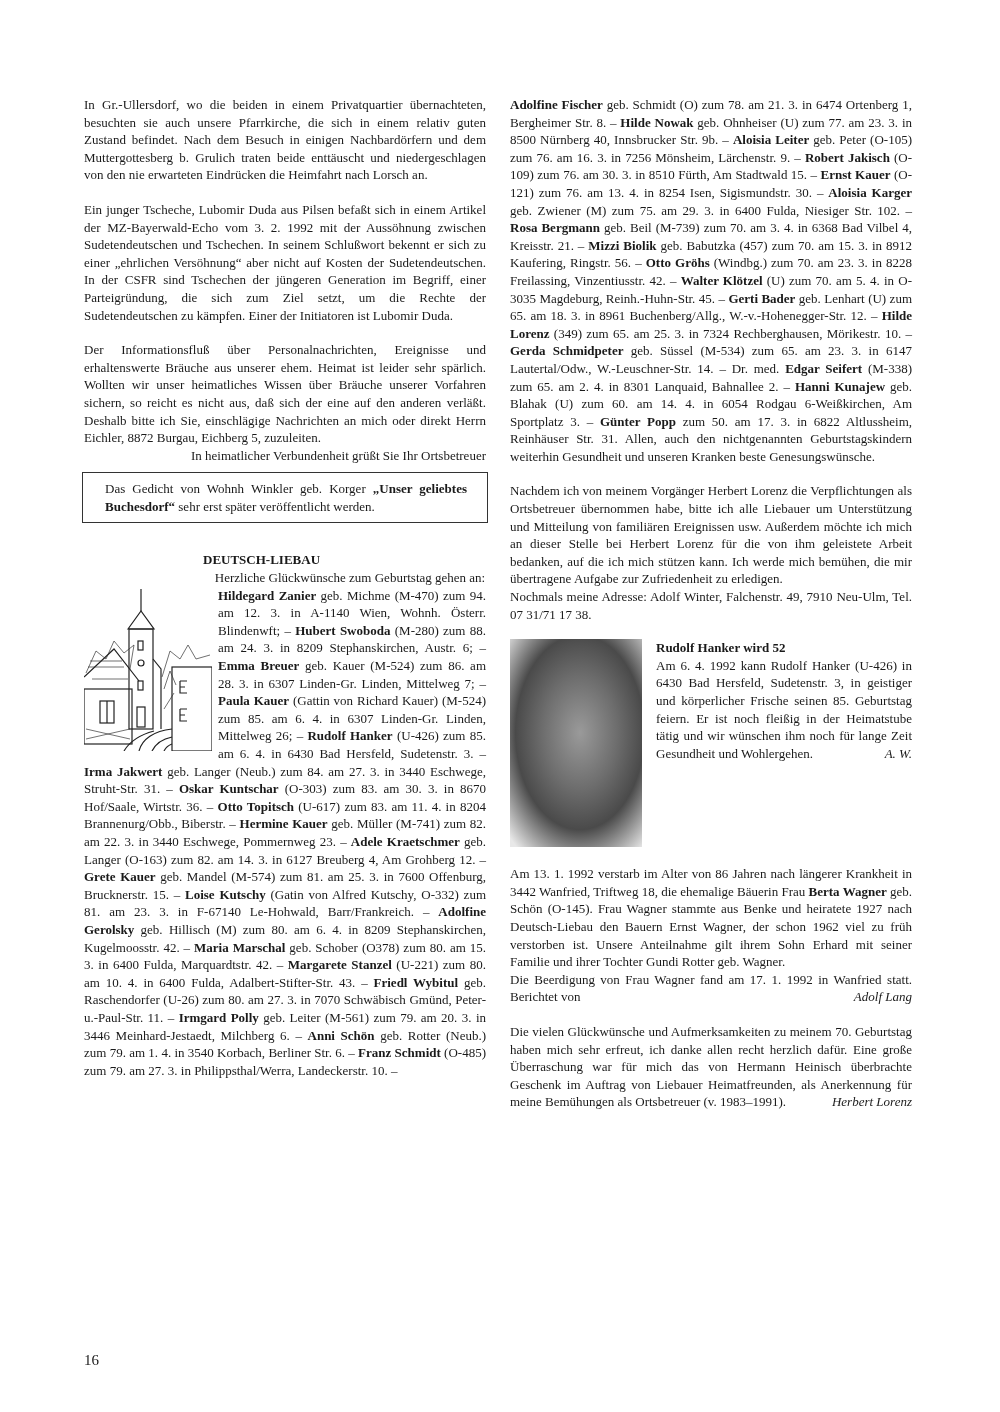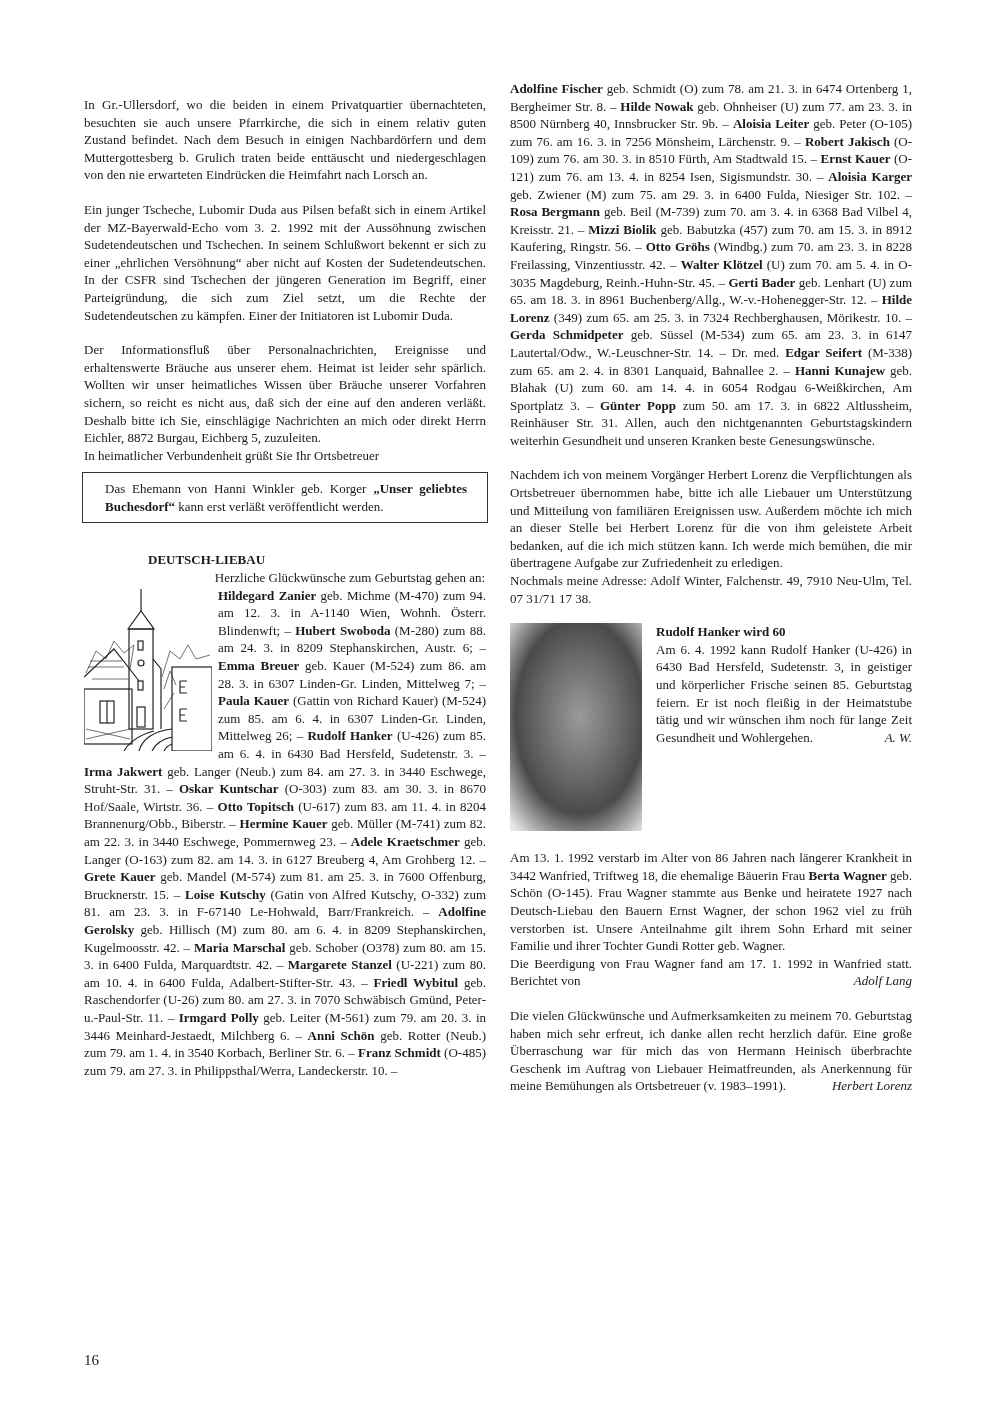--- a/index.html
+++ b/index.html
@@ -1,47 +1,47 @@
 <!DOCTYPE html>
 <html><head>
 <meta charset="utf-8">
 <style>
   html, body { margin:0; padding:0; background:#ffffff; }
   body { width:1000px; height:1412px; position:relative; overflow:hidden;
          font-family:"Liberation Serif", "DejaVu Serif", serif; color:#1a1a1a; }
   .col { position:absolute; width:402px; font-size:13px; line-height:17.6px; text-align:justify; }
   .col-left { left:84px; top:96px; }
-  .col-right { left:510px; top:80px; }
+  .col-right { left:510px; top:96px; }
   p { margin:0; }
   .gap { height:17px; }
   .h { font-weight:bold; }
   .sig { text-align:right; font-style:italic; }
   b { font-weight:bold; }
   .boxnote { border:1.4px solid #333; padding:7px 20px 7px 22px; margin:8px 0 0 -2px; width:362px; }
-  .sec-title { font-weight:bold; margin-left:64px; margin-top:28px; }
+  .sec-title { font-weight:bold; margin-left:119px; margin-top:28px; }
   .float-img-l { float:left; width:128px; height:162px; margin:2px 6px 0 0; }
   .float-img-r { float:left; width:138px; height:208px; margin:0 14px 0 -6px; }
   .indent { margin-left:130px; }
   .pagenum { position:absolute; left:84px; top:1352px; font-size:15px; }
   .lbl-inline-right { float:right; font-style:italic; }
   .photo-bg { width:100%; height:100%; background:radial-gradient(ellipse at 55% 45%, #9a9a9a 0%, #6d6d6d 35%, #4a4a4a 60%, #e8e8e8 92%); }
 </style>
 </head>
 <body>
 
 <div class="col col-left">
   <p>In Gr.-Ullersdorf, wo die beiden in einem Privatquartier übernachteten, besuchten sie auch unsere Pfarrkirche, die sich in einem relativ guten Zustand befindet. Nach dem Besuch in einigen Nachbardörfern und dem Muttergottesberg b. Grulich traten beide enttäuscht und niedergeschlagen von den nie erwarteten Eindrücken die Heimfahrt nach Lorsch an.</p>
   <div class="gap"></div>
   <p>Ein junger Tscheche, Lubomir Duda aus Pilsen befaßt sich in einem Artikel der MZ-Bayerwald-Echo vom 3. 2. 1992 mit der Aussöhnung zwischen Sudetendeutschen und Tschechen. In seinem Schlußwort bekennt er sich zu einer „ehrlichen Versöhnung“ aber nicht auf Kosten der Sudetendeutschen. In der CSFR sind Tschechen der jüngeren Generation im Begriff, einer Parteigründung, die sich zum Ziel setzt, um die Rechte der Sudetendeutschen zu kämpfen. Einer der Initiatoren ist Lubomir Duda.</p>
   <div class="gap"></div>
   <p>Der Informationsfluß über Personalnachrichten, Ereignisse und erhaltenswerte Bräuche aus unserer ehem. Heimat ist leider sehr spärlich. Wollten wir unser heimatliches Wissen über Bräuche unserer Vorfahren sichern, so reicht es nicht aus, daß sich der eine auf den anderen verläßt. Deshalb bitte ich Sie, einschlägige Nachrichten an mich oder direkt Herrn Eichler, 8872 Burgau, Eichberg 5, zuzuleiten.</p>
-  <p style="text-align:left">In heimatlicher Verbundenheit grüßt Sie Ihr Ortsbetreuer</p>
+  <p style="text-align:right">In heimatlicher Verbundenheit grüßt Sie Ihr Ortsbetreuer</p>
 
   <div class="boxnote">
-    <span>Das Ehemann von Hanni Winkler geb. Korger </span><b>„Unser geliebtes Buchesdorf“</b><span> kann erst verläßt veröffentlicht werden.</span>
+    <span>Das Gedicht von Wohnh Winkler geb. Korger </span><b>„Unser geliebtes Buchesdorf“</b><span> sehr erst später veröffentlicht werden.</span>
   </div>
 
   <p class="sec-title">DEUTSCH-LIEBAU</p>
   <p class="indent" style="text-align:center">Herzliche Glückwünsche zum Geburtstag gehen an:</p>
   <div>
     <div class="float-img-l">
       <svg width="128" height="162" viewBox="0 0 128 162">
         <g fill="none" stroke="#222" stroke-width="1.2">
           <line x1="57" y1="0" x2="57" y2="22"></line>
           <path d="M44 40 L57 22 L70 40 Z"></path>
@@ -84,21 +84,21 @@
     <span>Allen, auch den nichtgenannten Geburtstagskindern weiterhin Gesundheit und unseren Kranken beste Genesungswünsche.</span>
   </p>
   <div class="gap"></div>
   <p>Nachdem ich von meinem Vorgänger Herbert Lorenz die Verpflichtungen als Ortsbetreuer übernommen habe, bitte ich alle Liebauer um Unterstützung und Mitteilung von familiären Ereignissen usw. Außerdem möchte ich mich an dieser Stelle bei Herbert Lorenz für die von ihm geleistete Arbeit bedanken, auf die ich mich stützen kann. Ich werde mich bemühen, die mir übertragene Aufgabe zur Zufriedenheit zu erledigen.</p>
   <p>Nochmals meine Adresse: Adolf Winter, Falchenstr. 49, 7910 Neu-Ulm, Tel. 07 31/71 17 38.</p>
 
   <div style="margin-top:16px; overflow:hidden;">
     <div class="float-img-r">
       <div class="photo-bg"></div>
     </div>
-    <p class="h" style="text-align:left">Rudolf Hanker wird 60</p>
+    <p class="h" style="text-align:left">Rudolf Hanker wird 52</p>
     <p>
       <span>Am 6. 4. 1992 kann Rudolf Hanker (U-426) in 6430 Bad Hersfeld, Sudetenstr. 3, in geistiger und körperlicher Frische seinen 85. Geburtstag feiern. Er ist noch fleißig in der Heimatstube tätig und wir wünschen ihm noch für lange Zeit Gesundheit und Wohlergehen.</span>
       <span class="lbl-inline-right">A. W.</span>
     </p>
   </div>
 
   <div style="height:18px"></div>
   <p>
     <span>Am 13. 1. 1992 verstarb im Alter von 86 Jahren nach längerer Krankheit in 3442 Wanfried, Triftweg 18, die ehemalige Bäuerin Frau </span><b>Berta Wagner</b><span> geb. Schön (O-145). Frau Wagner stammte aus Benke und heiratete 1927 nach Deutsch-Liebau den Bauern Ernst Wagner, der schon 1962 viel zu früh verstorben ist. Unsere Anteilnahme gilt ihrem Sohn Erhard mit seiner Familie und ihrer Tochter Gundi Rotter geb. Wagner.</span>
   </p>

